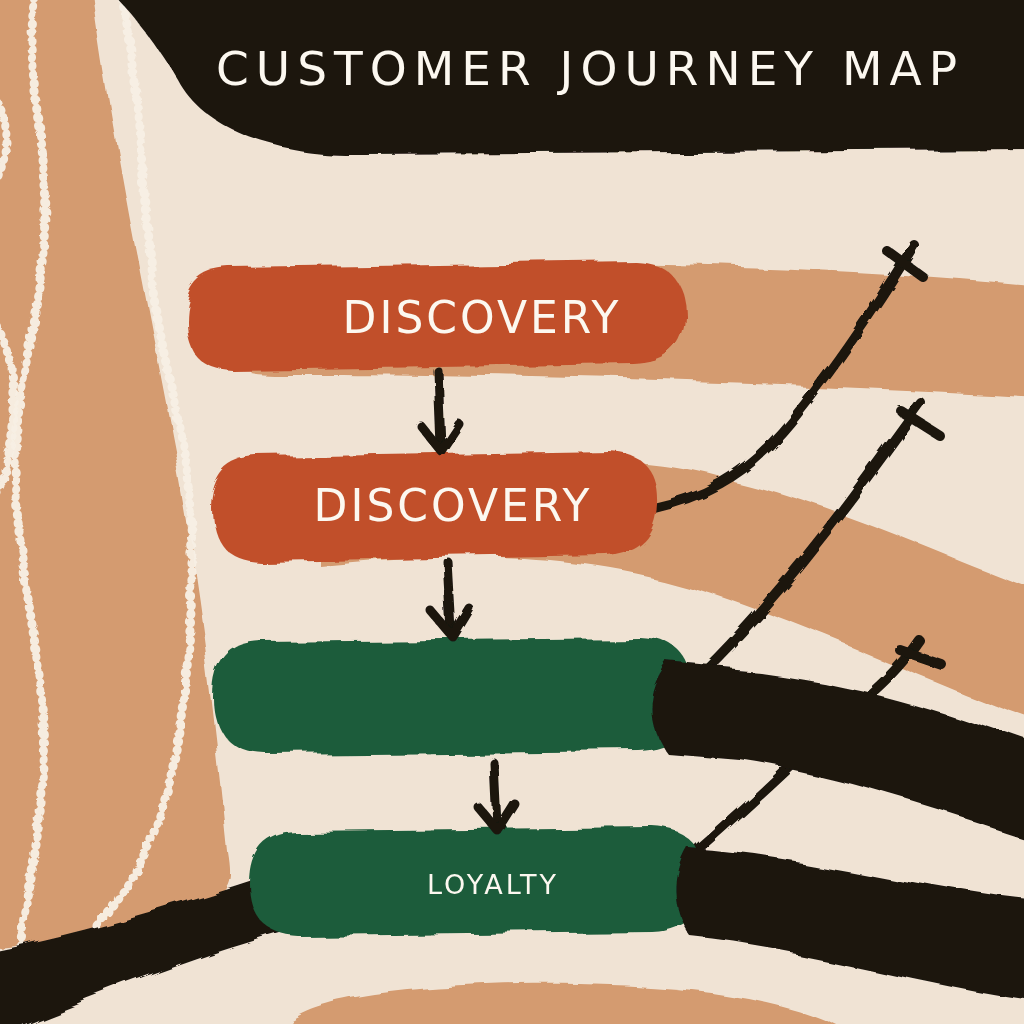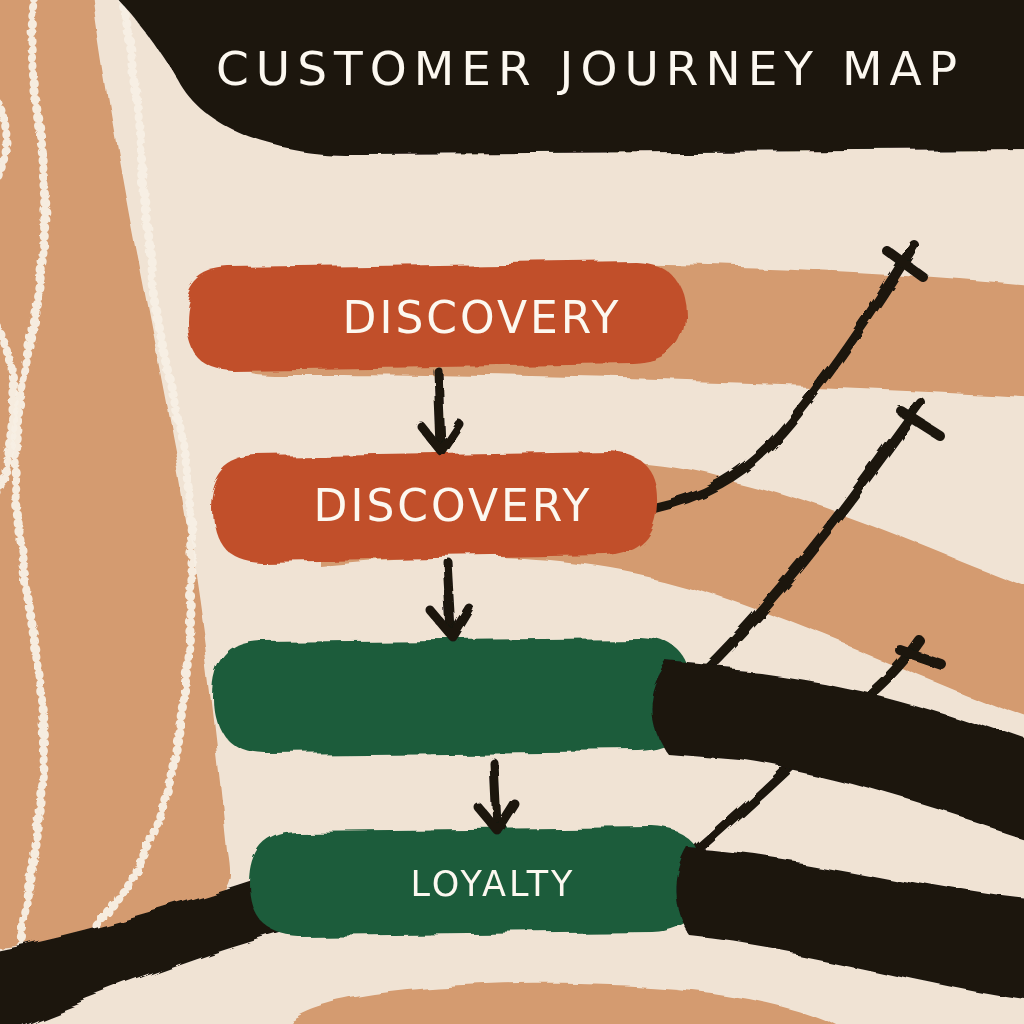--- a/index.html
+++ b/index.html
@@ -99,14 +99,14 @@
     </g>
   </svg>
 
   <div class="label title" style="left:590px;top:68px;">CUSTOMER JOURNEY MAP</div>
 
   <div class="label stage-label" style="left:482px;top:317px;">DISCOVERY</div>
 
   <div class="label stage-label" style="left:453px;top:505px;">DISCOVERY</div>
 
 
-  <div class="label stage-label" style="left:493px;top:884px;font-size:35px;">LOYALTY</div>
+  <div class="label stage-label" style="left:493px;top:884px;font-size:27px;">LOYALTY</div>
 </div>
 
 </body></html>

